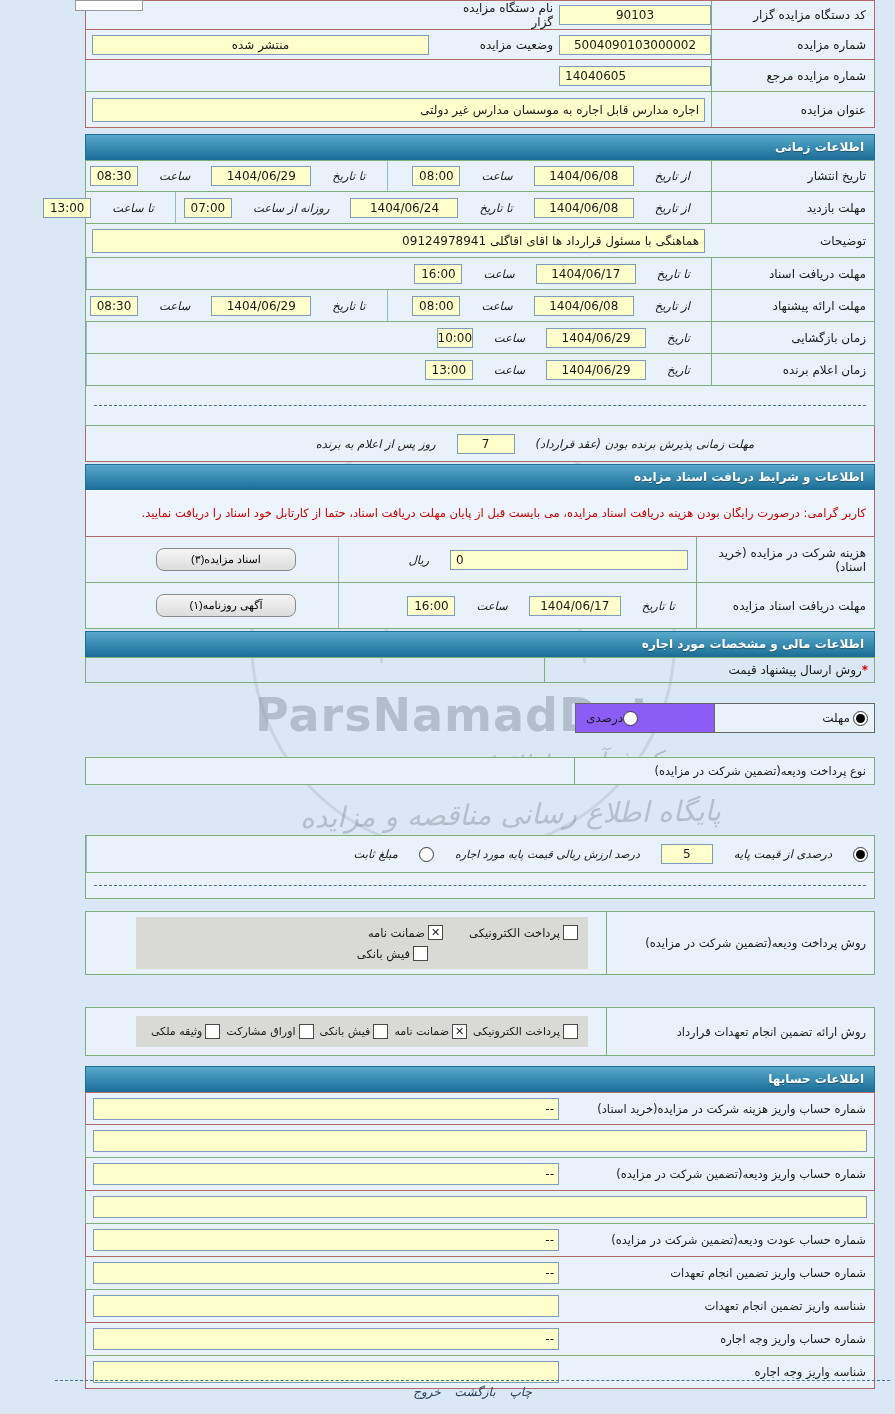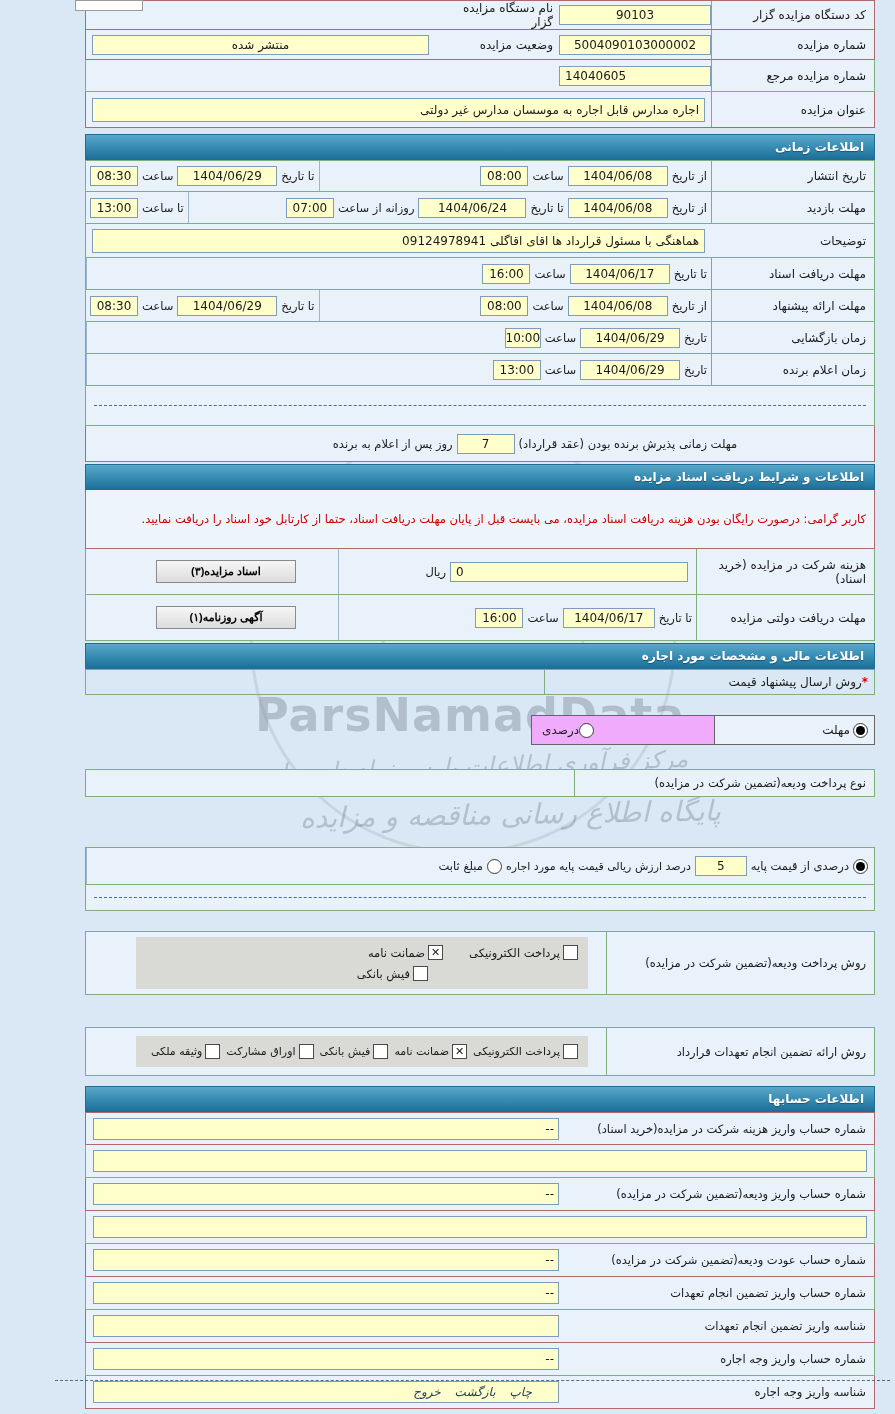--- a/index.html
+++ b/index.html
@@ -15,26 +15,26 @@
   .row.red{border-color:#b06a6a;}
   .row.first{border-top:1px solid #7fae7f;}
   .row.red.first{border-top:1px solid #b06a6a;}
   .lbl{width:163px;flex:none;align-self:stretch;display:flex;align-items:center;padding:0 8px;border-left:1px solid #7fae7f;box-sizing:border-box;}
   .lblw{width:300px;flex:none;align-self:stretch;display:flex;align-items:center;padding:0 8px;border-left:1px solid #7fae7f;box-sizing:border-box;}
   .midlbl{width:112px;flex:none;padding:0 6px;}
   .yin{background:#ffffcc;border:1px solid #7f9db9;height:20px;display:flex;align-items:center;justify-content:center;padding:0 5px;box-sizing:border-box;flex:none;}
   .yin.grow{flex:1;margin:0 6px;}
   .yin.right{justify-content:flex-start;} 
   .yin.end{justify-content:flex-end;}
-  .sub{flex:none;padding:0 4px;font-size:11.5px;white-space:nowrap;}
+  .sub{flex:none;padding:0 21px;font-size:11.5px;white-space:nowrap;font-style:italic;}
   .sp{flex:1;}
   .vline{border-left:1px solid #9ab7cf;align-self:stretch;}
   .hdr{height:26px;margin-top:2px;background:linear-gradient(#5aa8ca,#3b8fb5 45%,#1d6f97);border:1px solid #1d6f97;color:#fff;font-weight:bold;display:flex;align-items:center;padding:0 10px;box-sizing:border-box;text-shadow:0 1px 1px rgba(0,0,0,.35);}
-  .btn{background:linear-gradient(#f6f6f6,#dcdcdc);border:1px solid #8a8a8a;border-radius:0;padding:4px 8px;font-size:11px;white-space:nowrap;cursor:pointer;font-weight:bold;}
-  .notice{color:#cc0000;font-size:11.5px;padding:22px 8px;background:#edf4fb;border:1px solid #b06a6a;border-top:none;}
+  .btn{background:linear-gradient(#f6f6f6,#dcdcdc);border:1px solid #8a8a8a;border-radius:8px;padding:4px 8px;font-size:11px;white-space:nowrap;cursor:pointer;}
+  .notice{color:#cc0000;font-size:11.5px;padding:16px 8px;background:#edf4fb;border:1px solid #b06a6a;border-top:none;}
   .dash{flex:1;border-top:1px dashed #4a6e8e;height:0;margin:0 8px;}
   .gap{height:20px;}
   
   .rad{width:13px;height:13px;border:1px solid #3a3a3a;border-radius:50%;background:#fff;display:inline-block;position:relative;flex:none;vertical-align:middle;}
   .rad.sel::before{content:"";position:absolute;left:2px;top:2px;right:2px;bottom:2px;background:#000;border-radius:50%;}
   .cb{width:13px;height:13px;border:1px solid #4a4a4a;background:#fff;display:inline-flex;align-items:center;justify-content:center;flex:none;font-size:11px;line-height:11px;color:#222;}
   .cbgroup{background:#d9d9d6;padding:8px 10px;box-sizing:border-box;}
   .cbitem{display:inline-flex;align-items:center;gap:3px;white-space:nowrap;font-size:11.5px;}
   
   .arow{display:flex;align-items:center;background:#e9f2fa;border:1px solid #7fae7f;border-top:none;height:33px;box-sizing:border-box;}
@@ -181,21 +181,21 @@
 
   <div class="row" style="height:46px">
     <div class="lbl" style="width:178px">هزینه شرکت در مزایده (خرید اسناد)</div>
     <div class="yin end" style="width:238px;margin-right:8px">0</div>
     <span class="sub">ریال</span>
     <div class="sp vline"></div>
     <button class="btn" style="margin:0 42px 0 70px;min-width:140px">اسناد مزایده(۳)</button>
   </div>
 
   <div class="row" style="height:46px">
-    <div class="lbl" style="width:178px">مهلت دریافت دولتی مزایده</div>
+    <div class="lbl" style="width:178px">مهلت دریافت اسناد مزایده</div>
     <span class="sub">تا تاریخ</span>
     <div class="yin" style="width:92px">1404/06/17</div>
     <span class="sub">ساعت</span>
     <div class="yin" style="width:48px">16:00</div>
     <div class="sp vline"></div>
     <button class="btn" style="margin:0 42px 0 70px;min-width:140px">آگهی روزنامه(۱)</button>
   </div>
 
   <div class="hdr">اطلاعات مالی و مشخصات مورد اجاره</div>
 
@@ -207,21 +207,21 @@
     <div class="sp"></div>
   </div>
 
   <div class="gap"></div>
 
   <div style="display:flex;height:30px">
     <div style="width:160px;border:1px solid #666;border-left:none;background:#e9f2fa;display:flex;align-items:center;padding:0 6px;box-sizing:border-box">
       <span class="rad sel"></span>
       <span style="margin-right:3px">مهلت</span>
     </div>
-    <div style="width:184px;border:1px solid #666;background:#f0abfc;display:flex;align-items:center;justify-content:flex-end;padding:10px 10px;box-sizing:border-box">
+    <div style="width:140px;border:1px solid #666;background:#8b5cf6;display:flex;align-items:center;justify-content:flex-end;padding:10px 10px;box-sizing:border-box">
       <span>درصدی</span>
       <span class="rad" style="margin-right:4px;order:-1"></span>
     </div>
     <div class="sp"></div>
   </div>
 
   <div class="gap" style="height:24px"></div>
 
   <div class="row first" style="height:28px">
     <div class="lblw" style="font-size:11.5px">نوع پرداخت ودیعه(تضمین شرکت در مزایده)</div>
@@ -237,21 +237,21 @@
     <span class="sub" style="font-size:11px">درصد ارزش ریالی قیمت پایه مورد اجاره</span>
     <span class="rad"></span>
     <span class="sub">مبلغ ثابت</span>
     <div class="sp vline"></div>
   </div>
 
   <div class="row" style="height:26px">
     <div class="dash"></div>
   </div>
 
-  <div style="display:flex;margin-top:20px;border:1px solid #7fae7f;background:#e9f2fa">
+  <div style="display:flex;margin-top:12px;border:1px solid #7fae7f;background:#e9f2fa">
     <div style="width:268px;flex:none;display:flex;align-items:center;padding:0 8px;font-size:11.5px;border-left:1px solid #7fae7f;box-sizing:border-box">روش پرداخت ودیعه(تضمین شرکت در مزایده)</div>
     <div class="cbgroup" style="width:452px;margin:5px 18px 5px 0">
       <div style="display:flex;gap:26px;justify-content:flex-start">
         <span class="cbitem">
             <span class="cb"></span>
             <span>پرداخت الکترونیکی</span>
           </span>
         <span class="cbitem">
             <span class="cb">✕</span>
             <span>ضمانت نامه</span>

